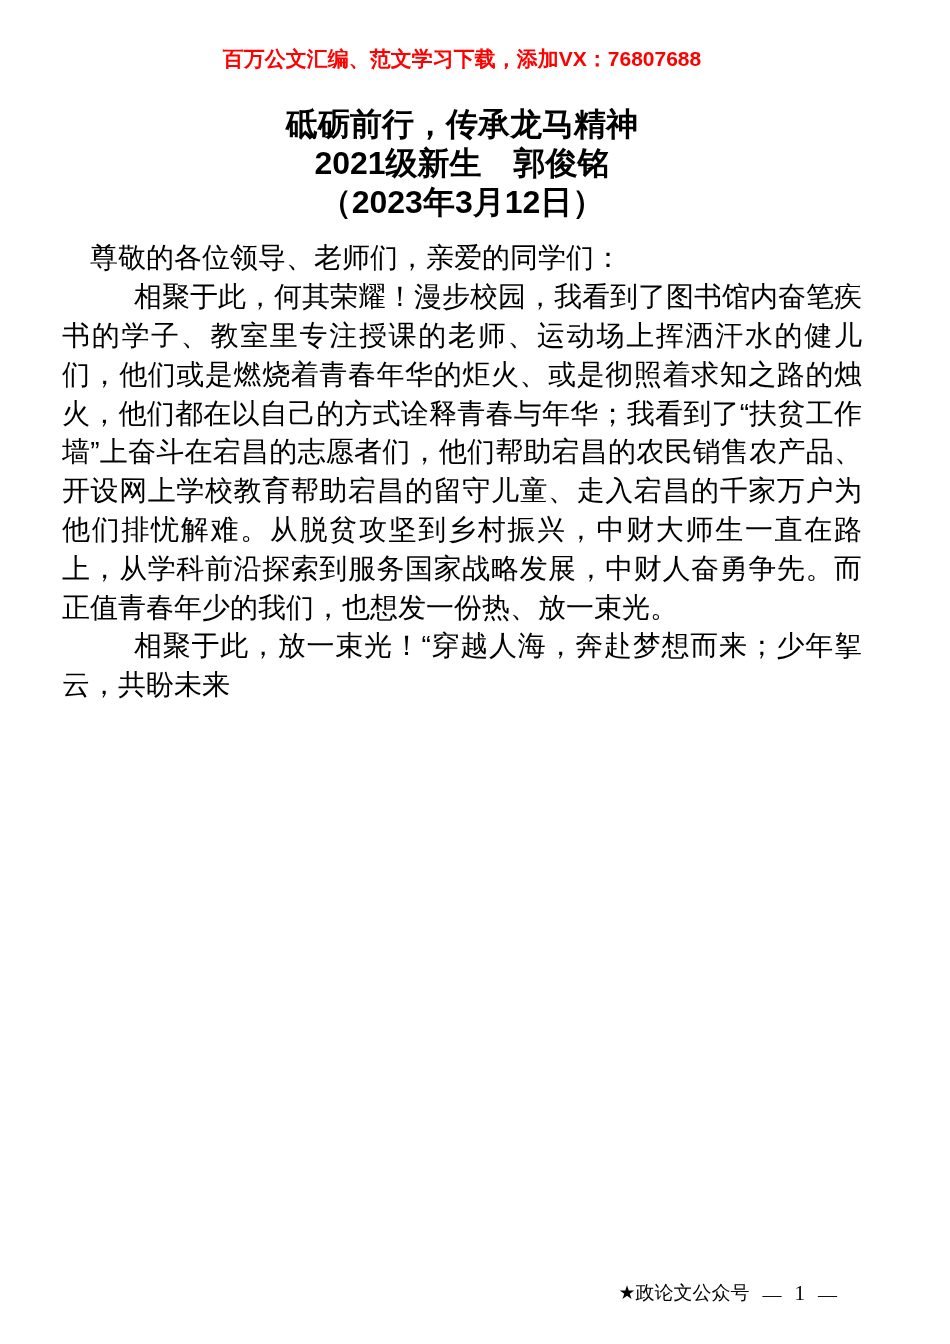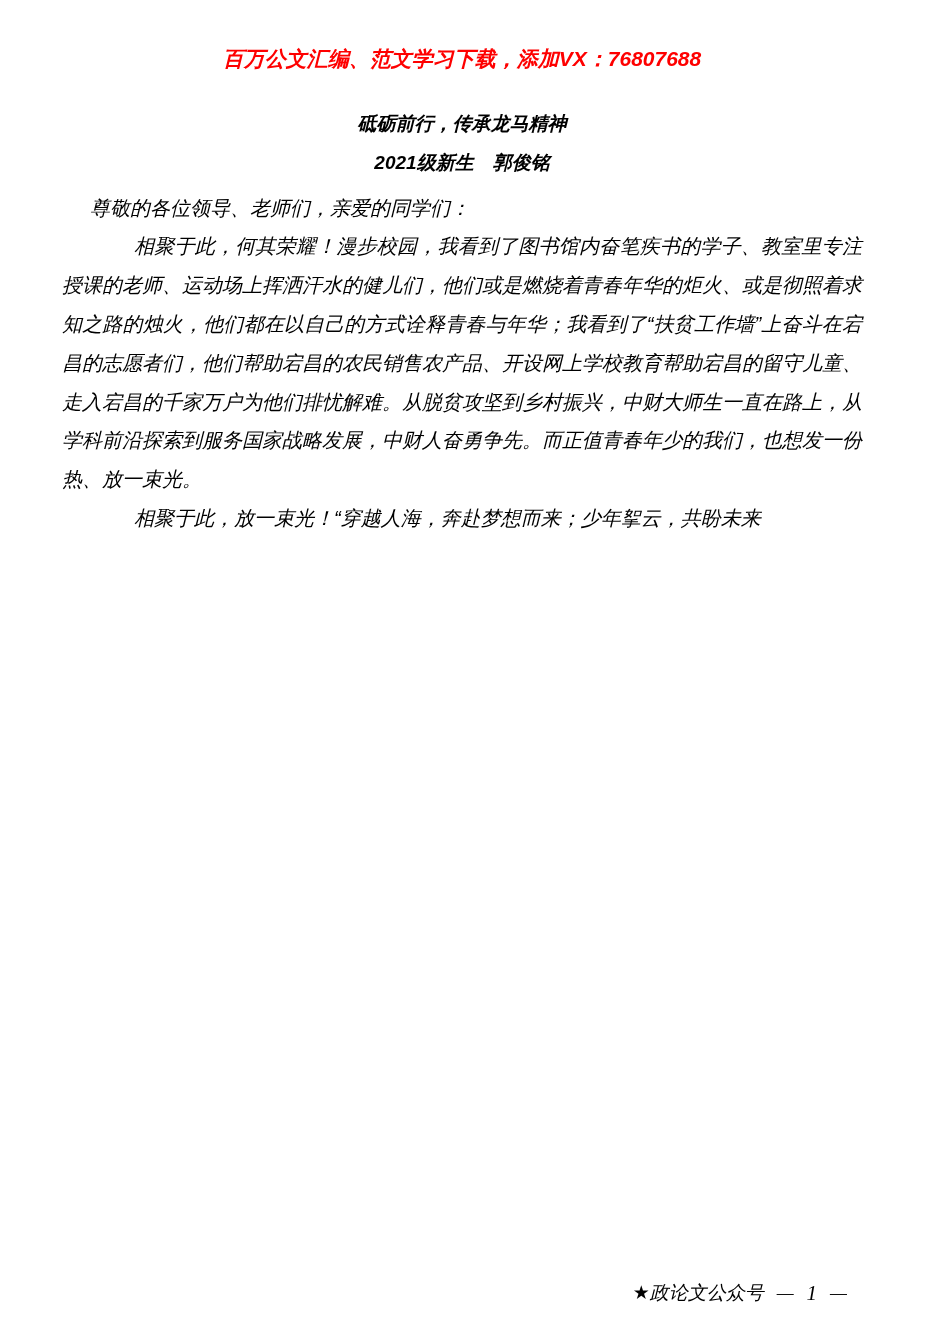--- a/index.html
+++ b/index.html
@@ -8,54 +8,53 @@
     background: #ffffff;
     overflow: hidden;
     font-family: "Liberation Sans", "DejaVu Sans", sans-serif;
   }
   .page {
     position: relative;
     width: 950px; height: 1344px;
     box-sizing: border-box;
     padding: 46px 88px 0 62px;
     color: #000000;
-    font-style: italic;
   }
   .notice {
     text-align: center;
     color: #fe0000;
     font-size: 21px;
     line-height: 26px;
     font-weight: 600;
   }
   .title-block {
     margin-top: 33px;
     text-align: center;
   }
   .title-line {
-    font-size: 19px;
+    font-size: 32px;
     line-height: 38.8px;
     font-weight: 600;
   }
   .body-block {
-    margin-top: 6px;
-    font-size: 20px;
+    margin-top: 18px;
+    font-size: 28px;
     line-height: 38.8px;
     text-align: justify;
   }
   .body-block p { margin: 0; padding: 0; }
   p.salute { text-indent: 28px; }
   p.indent { text-indent: 72px; }
   .footer {
     position: absolute;
-    right: 103px;
+    right: 113px;
     bottom: 38px;
     font-size: 19px;
     display: flex;
-    align-items: center;
+    align-items: flex-end;
     white-space: nowrap;
   }
   .footer .dash {
     font-family: "Liberation Serif", "DejaVu Serif", serif;
     margin-left: 13px;
   }
   .footer .pagenum {
     font-family: "Liberation Serif", "DejaVu Serif", serif;
     margin-left: 13px;
     font-size: 21px;
@@ -64,20 +63,21 @@
 </head>
 <body>
 
 <div class="page">
 
   <div class="notice">百万公文汇编、范文学习下载，添加VX：76807688</div>
 
   <div class="title-block">
     <div class="title-line">砥砺前行，传承龙马精神</div>
     <div class="title-line">2021级新生　郭俊铭</div>
+    <div class="title-line">（2023年3月12日）</div>
   </div>
 
   <div class="body-block">
     <p class="salute">尊敬的各位领导、老师们，亲爱的同学们：</p>
     <p class="indent">相聚于此，何其荣耀！漫步校园，我看到了图书馆内奋笔疾书的学子、教室里专注授课的老师、运动场上挥洒汗水的健儿们，他们或是燃烧着青春年华的炬火、或是彻照着求知之路的烛火，他们都在以自己的方式诠释青春与年华；我看到了“扶贫工作墙”上奋斗在宕昌的志愿者们，他们帮助宕昌的农民销售农产品、开设网上学校教育帮助宕昌的留守儿童、走入宕昌的千家万户为他们排忧解难。从脱贫攻坚到乡村振兴，中财大师生一直在路上，从学科前沿探索到服务国家战略发展，中财人奋勇争先。而正值青春年少的我们，也想发一份热、放一束光。</p>
     <p class="indent">相聚于此，放一束光！“穿越人海，奔赴梦想而来；少年挐云，共盼未来</p>
   </div>
 
   <div class="footer">
     <span>★政论文公众号</span>

